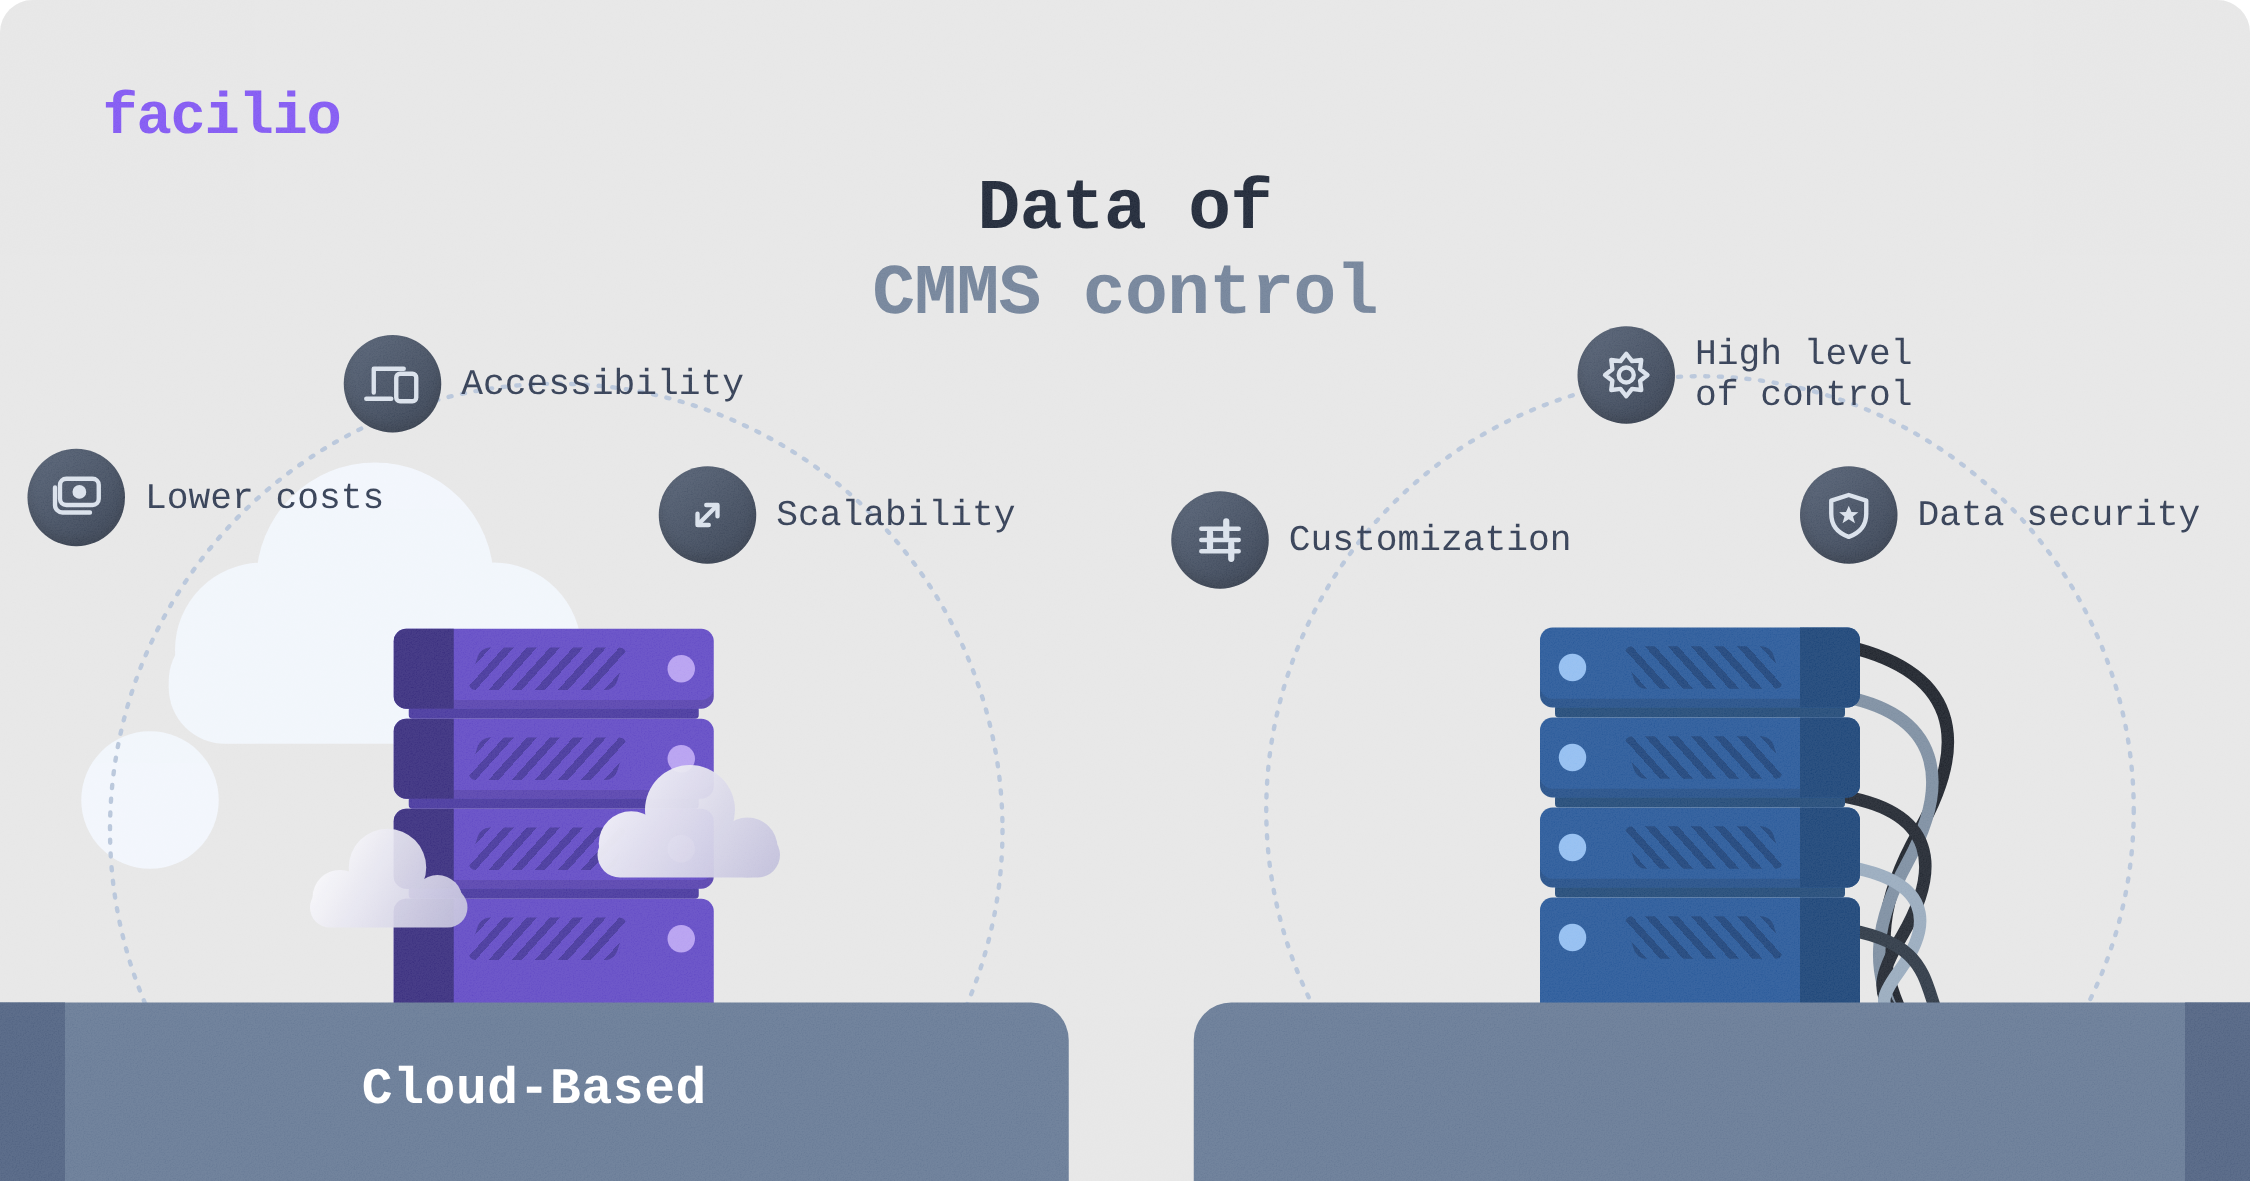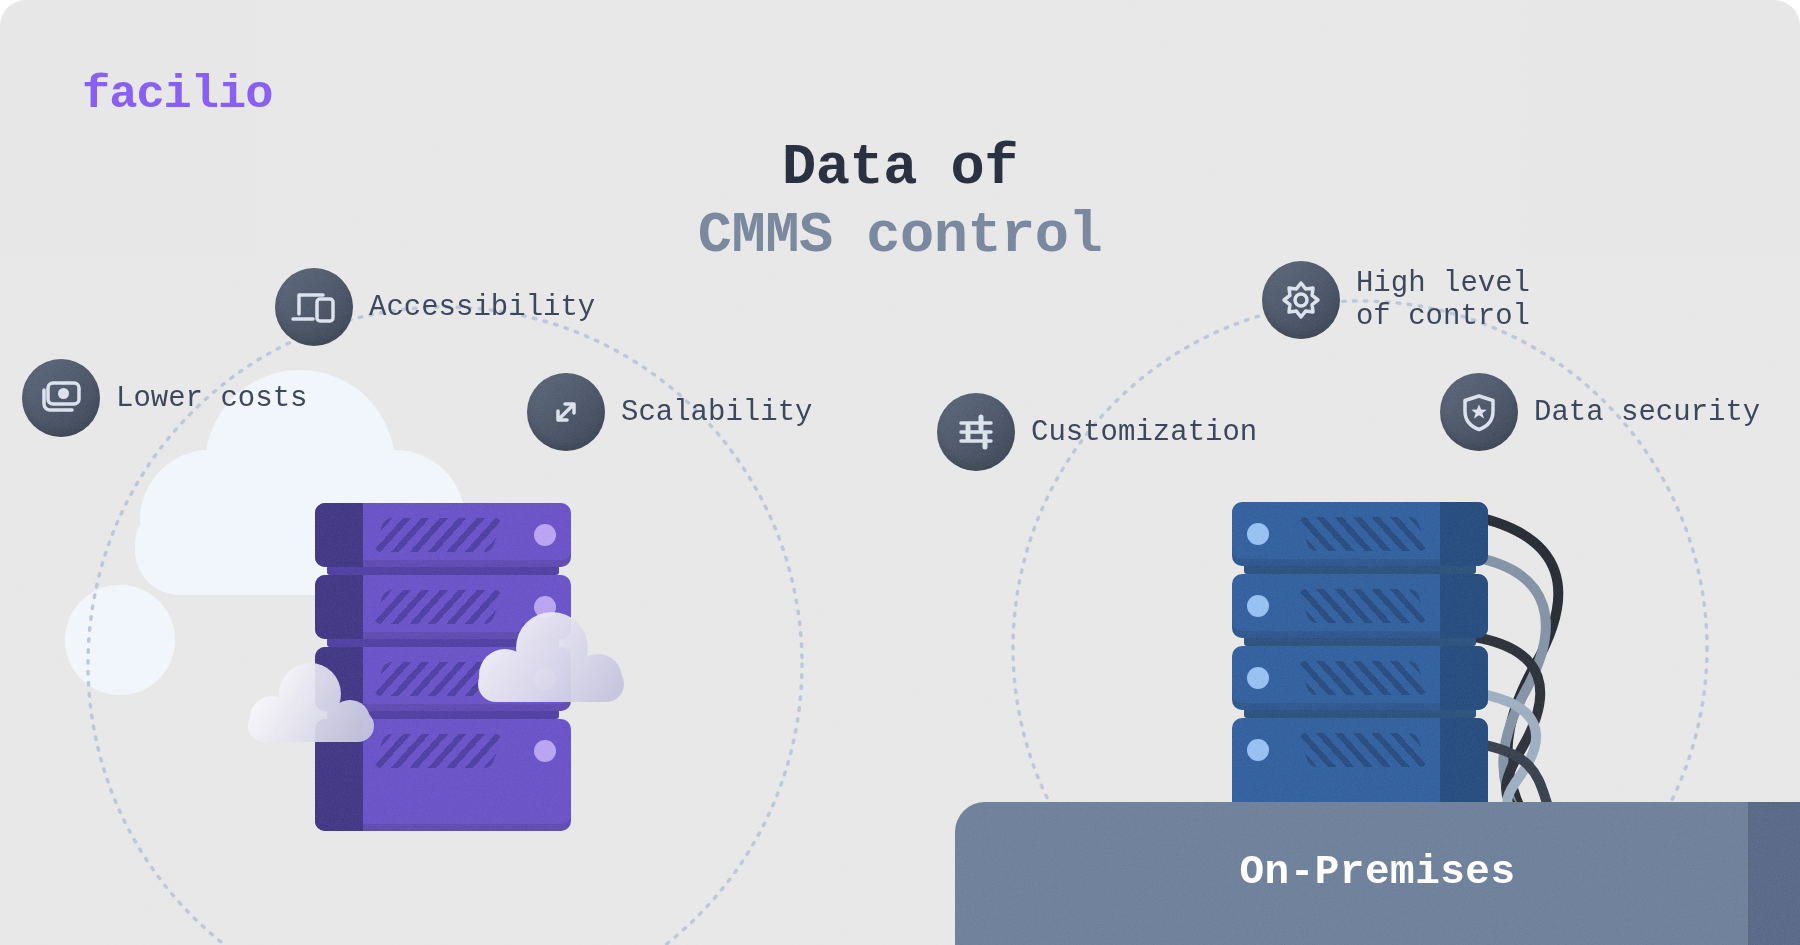--- a/index.html
+++ b/index.html
@@ -260,23 +260,26 @@
   <div class="feature" id="f-security">
     <div class="icon-circle">
       <svg width="78" height="78" viewBox="0 0 78 78">
         <path class="glyph" d="M39 23 L53 27.5 V38 C53 47.5 47.5 53.5 39 56.5 C30.5 53.5 25 47.5 25 38 V27.5 Z"></path>
         <polygon class="glyph-fill" points="39,31.5 41.2,36.6 46.7,36.8 42.4,40.2 44,45.5 39,42.3 34,45.5 35.6,40.2 31.3,36.8 36.8,36.6"></polygon>
       </svg>
     </div>
     <div class="feature-label">Data security</div>
   </div>
 
+  <div class="panel" id="panel-cloud">
+    <div class="side-face"></div>
+    <div class="panel-label">Cloud-Based</div>
+  </div>
   <div class="panel" id="panel-onprem">
     <div class="side-face"></div>
-    <div class="panel-label">On-Premises</div>
   </div>
 
   <svg id="grainsvg" class="layer" width="1800" height="945" viewBox="0 0 1800 945">
     <defs>
       <filter id="grain">
         <feTurbulence type="fractalNoise" baseFrequency="0.9" numOctaves="2" stitchTiles="stitch"></feTurbulence>
         <feColorMatrix type="matrix" values="0 0 0 0 1  0 0 0 0 1  0 0 0 0 1  0.6 0.6 0.6 0 0"></feColorMatrix>
       </filter>
     </defs>
     <rect x="0" y="0" width="1800" height="945" filter="url(#grain)"></rect>

